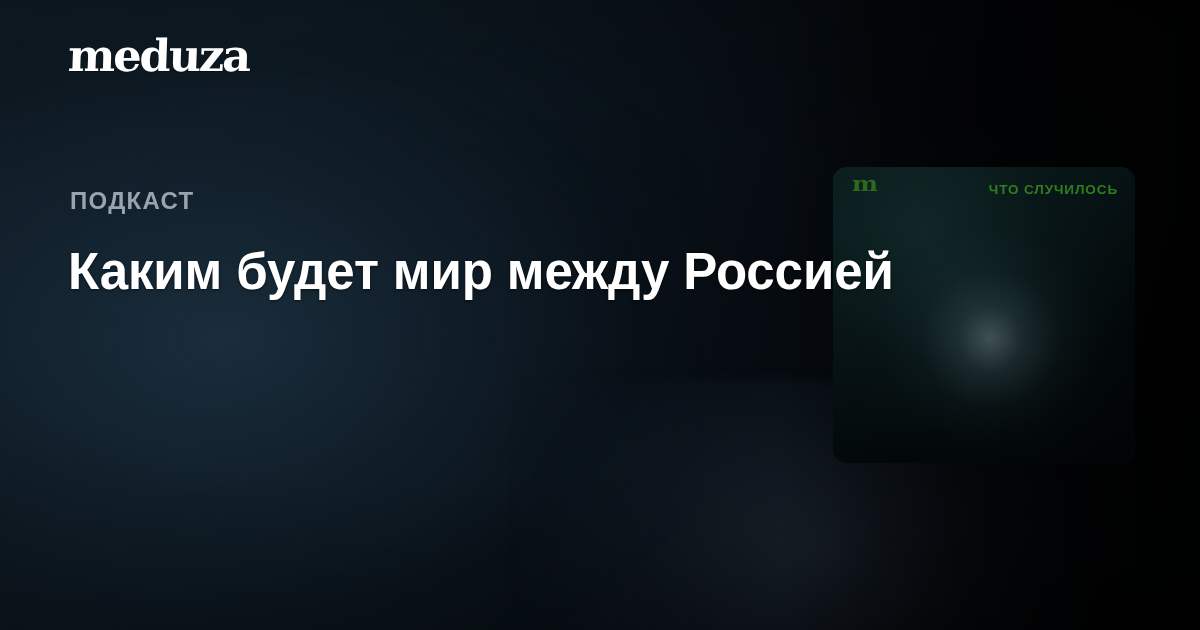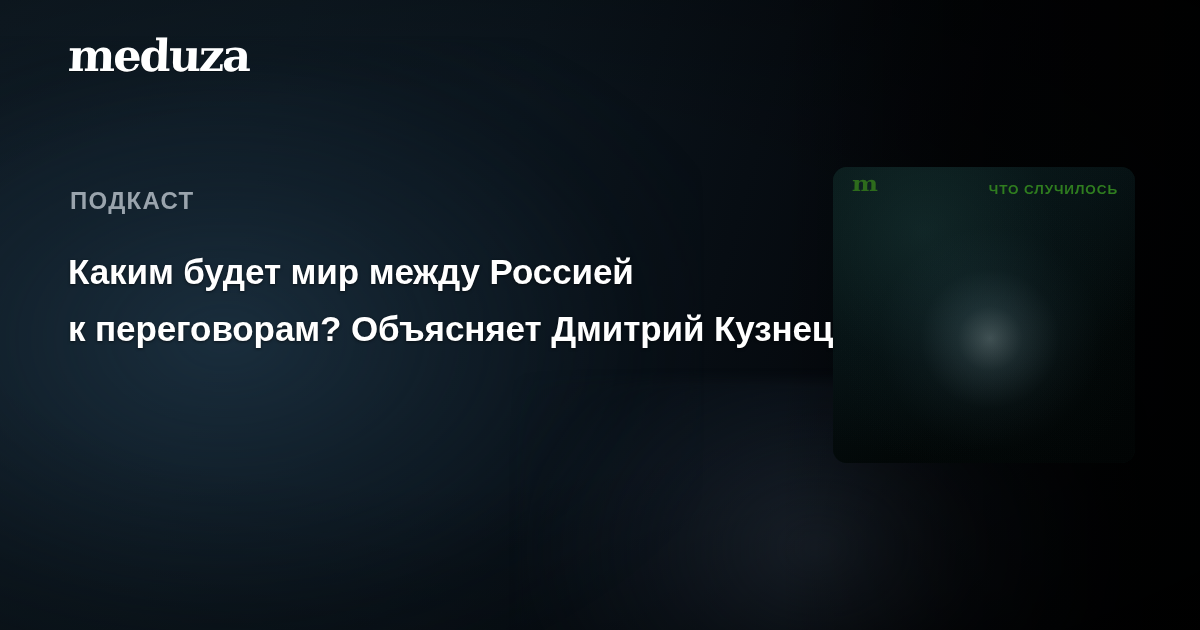--- a/index.html
+++ b/index.html
@@ -167,21 +167,21 @@
     white-space: nowrap;
     text-align: center;
   }
 
   .headline {
     position: absolute;
     left: 68px;
     top: 243px;
     width: 1090px;
     margin: 0;
-    font-size: 35px;
+    font-size: 51px;
     font-weight: 700;
     line-height: 57px;
     letter-spacing: -0.1px;
     color: #ffffff;
     text-shadow: 0 1px 3px rgba(0, 0, 0, 0.55);
   }
   .headline .ln { display: block; white-space: nowrap; }
 </style>
 </head>
 <body>
@@ -200,16 +200,15 @@
     <div class="cover-m">m</div>
     <div class="cover-show">ЧТО СЛУЧИЛОСЬ</div>
   </div>
 
   <div class="logo">meduza</div>
 
   <div class="kicker">ПОДКАСТ</div>
 
   <h1 class="headline">
     <span class="ln">Каким будет мир между Россией</span>
-    <span class="ln">к переговорам? Объясняет Дмитрий Кузнец</span>
   </h1>
 
 </div>
 
 </body></html>

